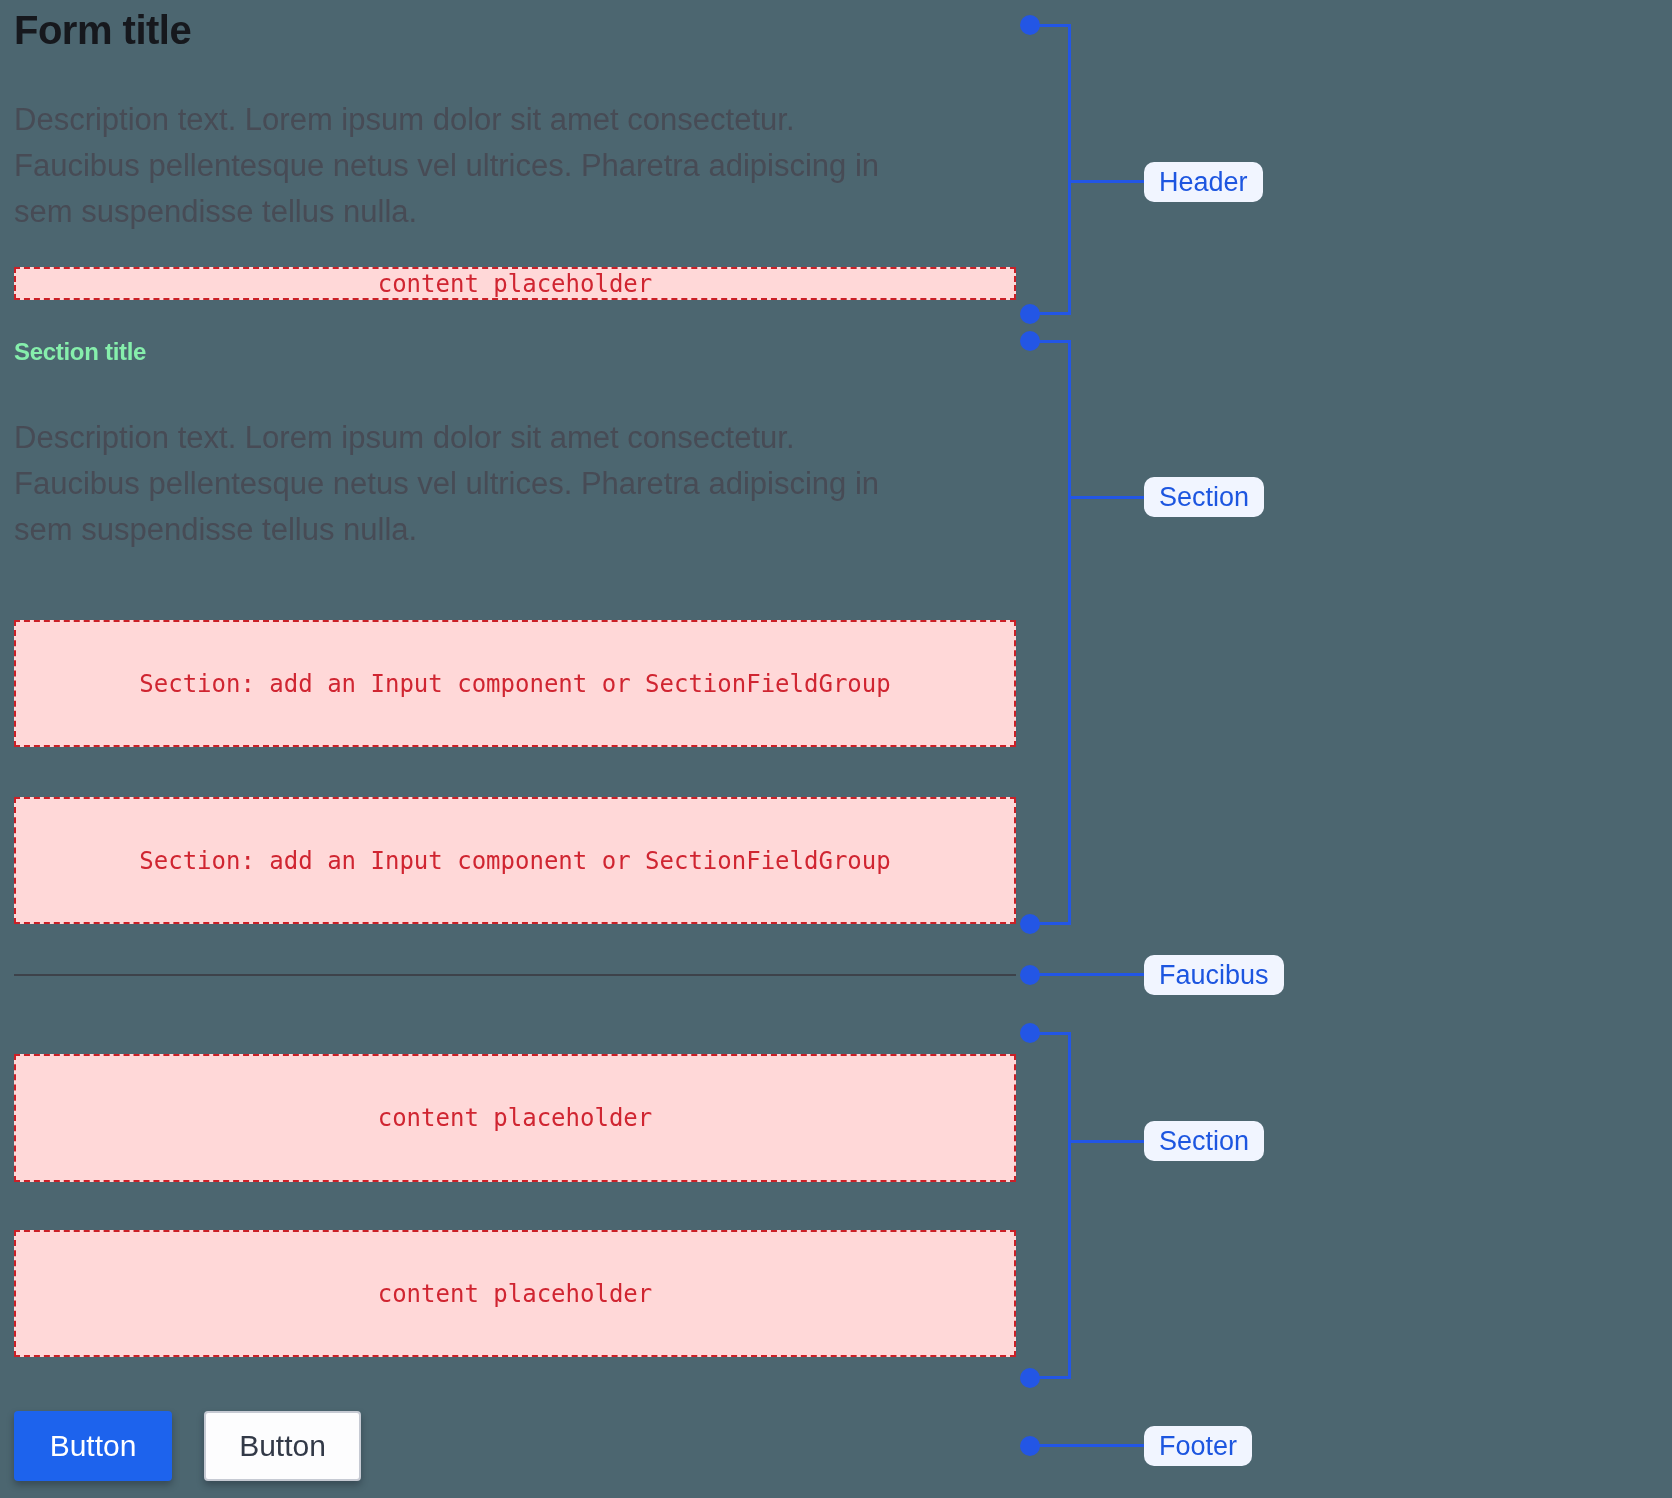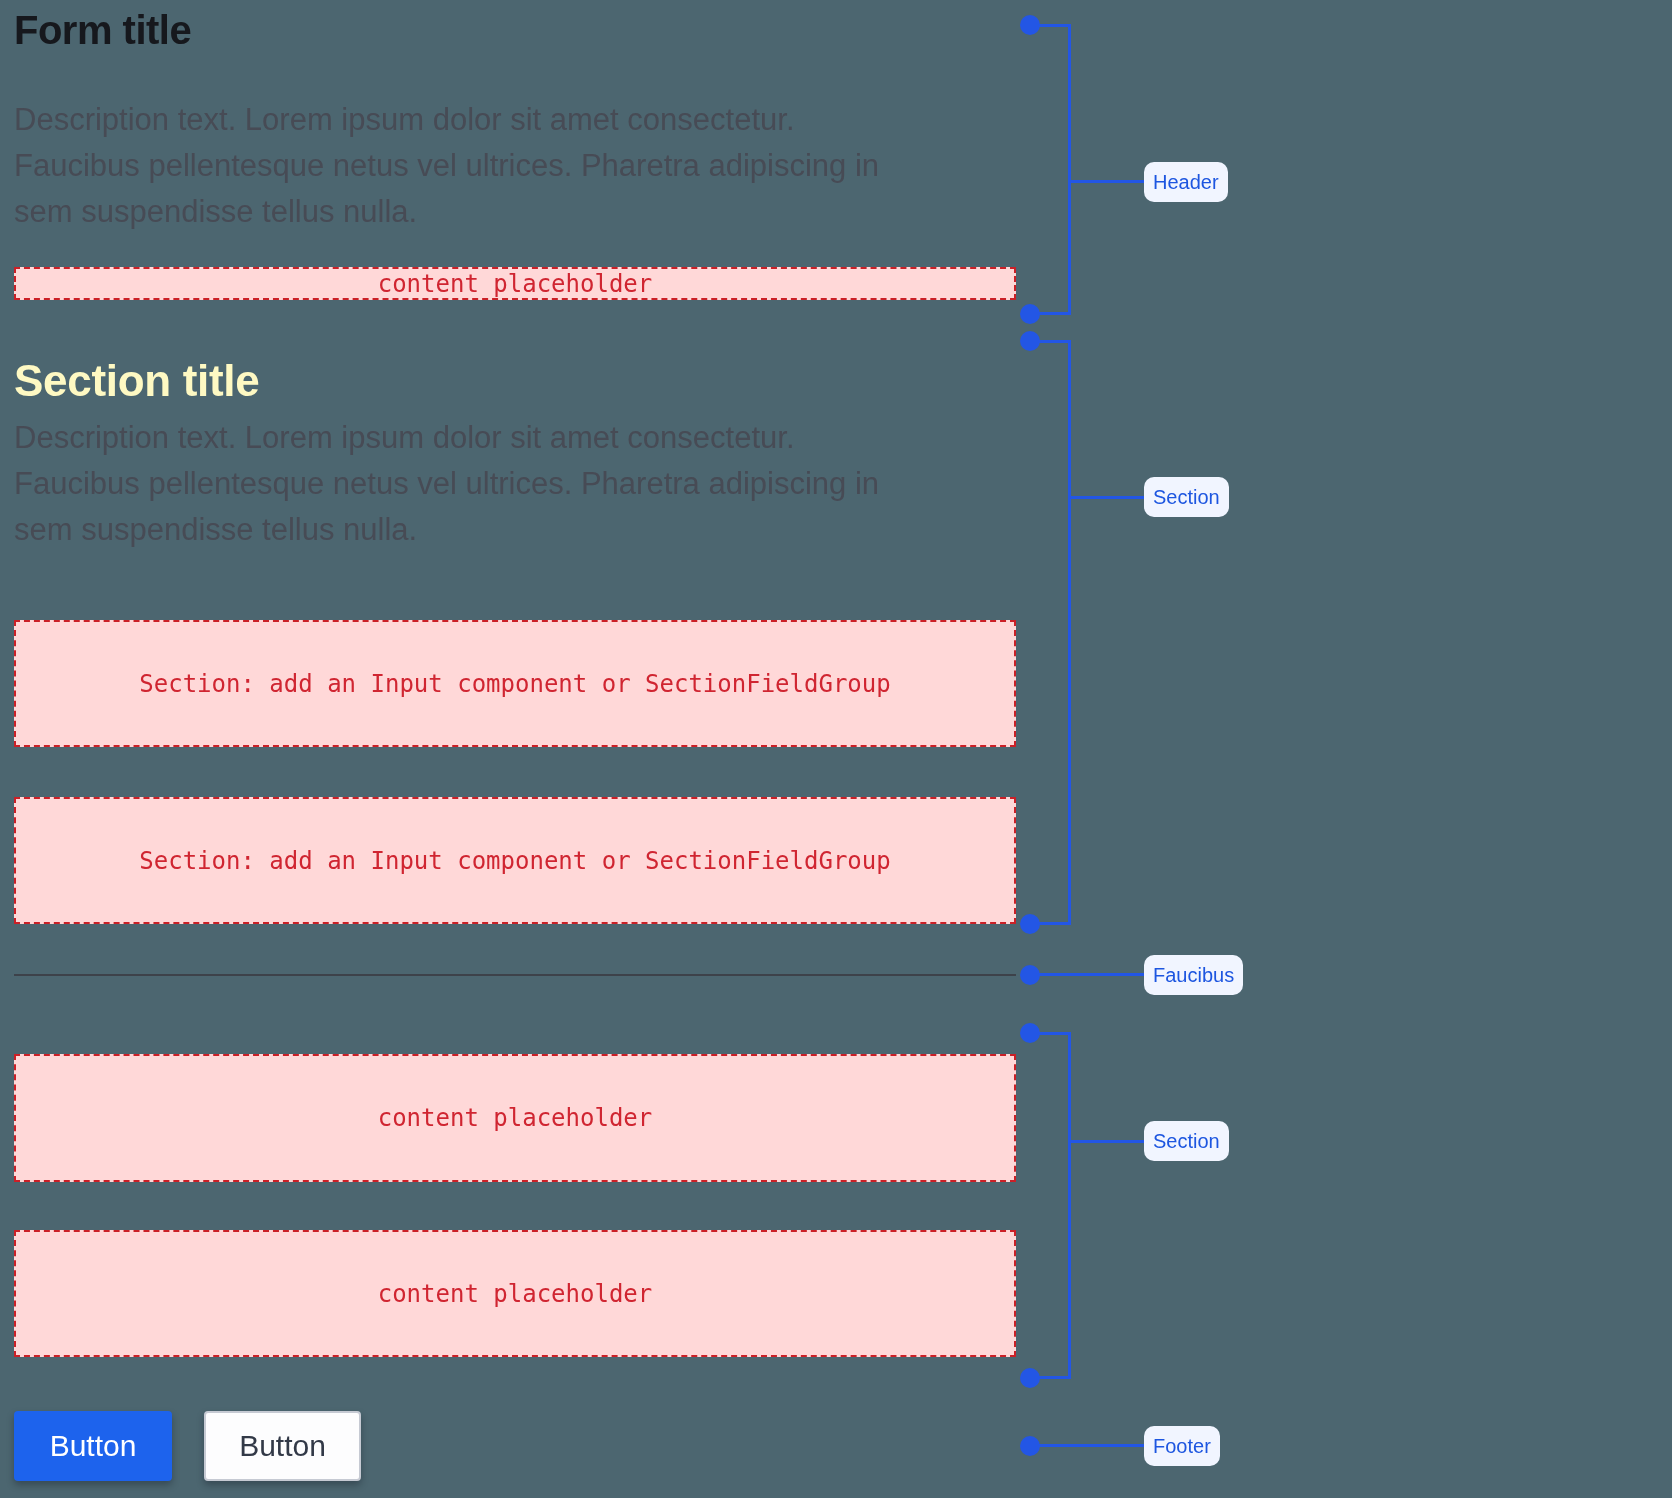--- a/index.html
+++ b/index.html
@@ -14,22 +14,22 @@
     background:#4c6670;
     overflow:hidden;
   }
   
   .form-title{
     position:absolute;left:14px;top:8px;
     font-size:40px;font-weight:700;color:#16181d;
     letter-spacing:-0.5px;white-space:nowrap;
   }
   .section-title{
-    position:absolute;left:14px;top:356px;
-    font-size:44px;font-weight:700;color:#fef9c3;
+    position:absolute;left:14px;top:338px;
+    font-size:24px;font-weight:700;color:#86efac;
     letter-spacing:-0.3px;white-space:nowrap;
   }
   .desc{
     position:absolute;left:14px;
     font-size:31px;font-weight:400;color:#474b55;
     line-height:46px;white-space:nowrap;
   }
   .desc1{top:97px;}
   .desc2{top:415px;}
   .ph-box{
@@ -75,23 +75,23 @@
   .a-line{position:absolute;background:#2356e5;}
   .hline{height:3px;}
   .vline{width:3px;}
   .dot{
     position:absolute;width:20px;height:20px;border-radius:50%;
     background:#2356e5;transform:translate(-50%,-50%);
   }
   .badge{
     position:absolute;left:1144px;height:40px;
     display:inline-flex;align-items:center;
-    padding:0 9px;border-radius:10px;
+    padding:0 15px;border-radius:10px;
     background:#f1f5ff;color:#1d56e0;
-    font-size:20px;font-weight:500;white-space:nowrap;
+    font-size:27px;font-weight:500;white-space:nowrap;
   }
 </style>
 </head>
 <body>
 
 <div id="stage">
 
   <div class="form-title">Form title</div>
 
   <div class="desc desc1">

